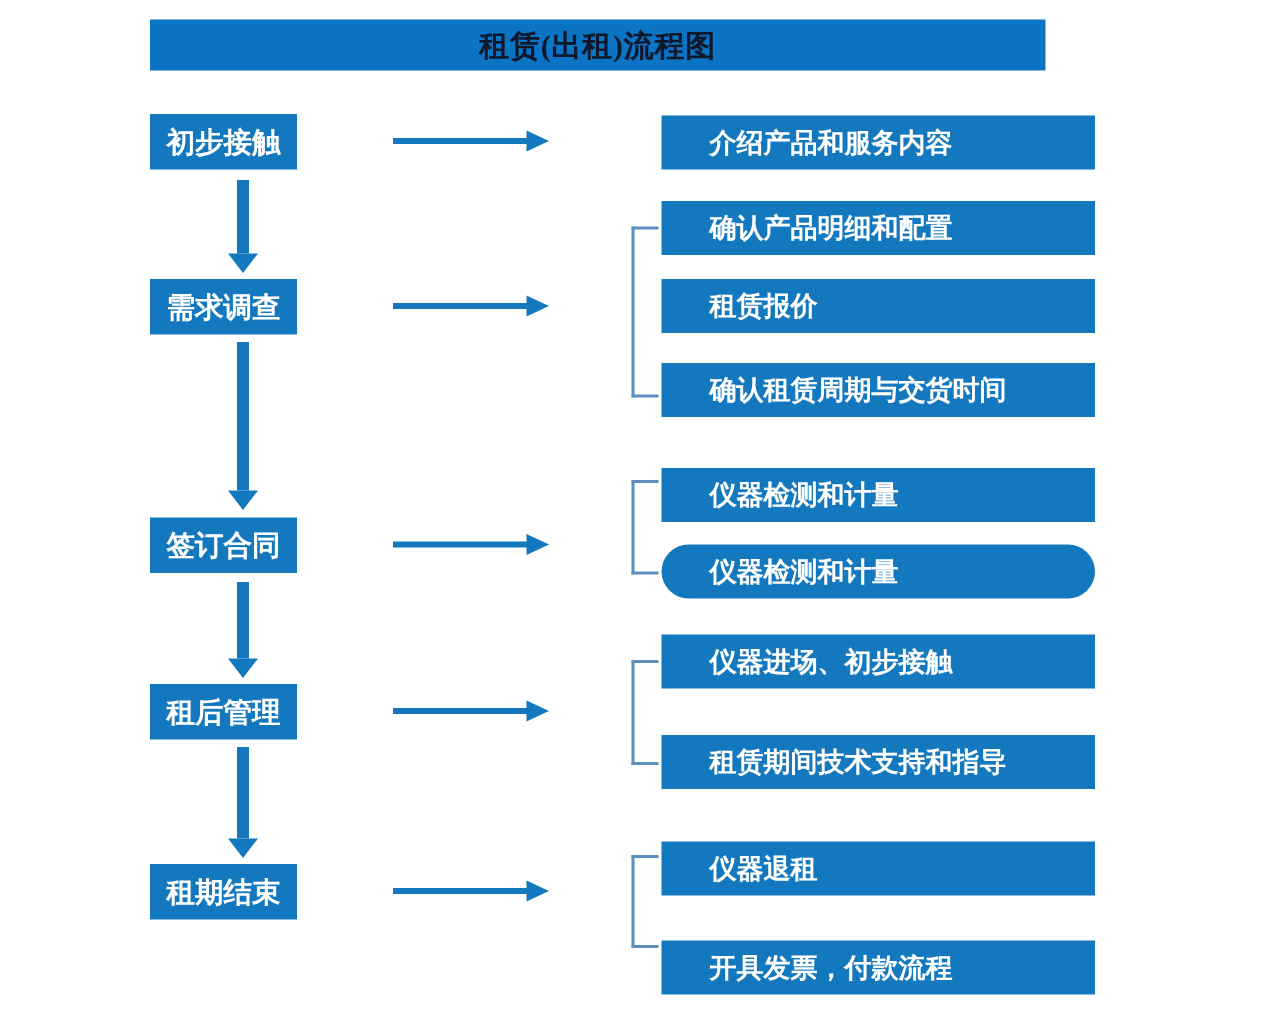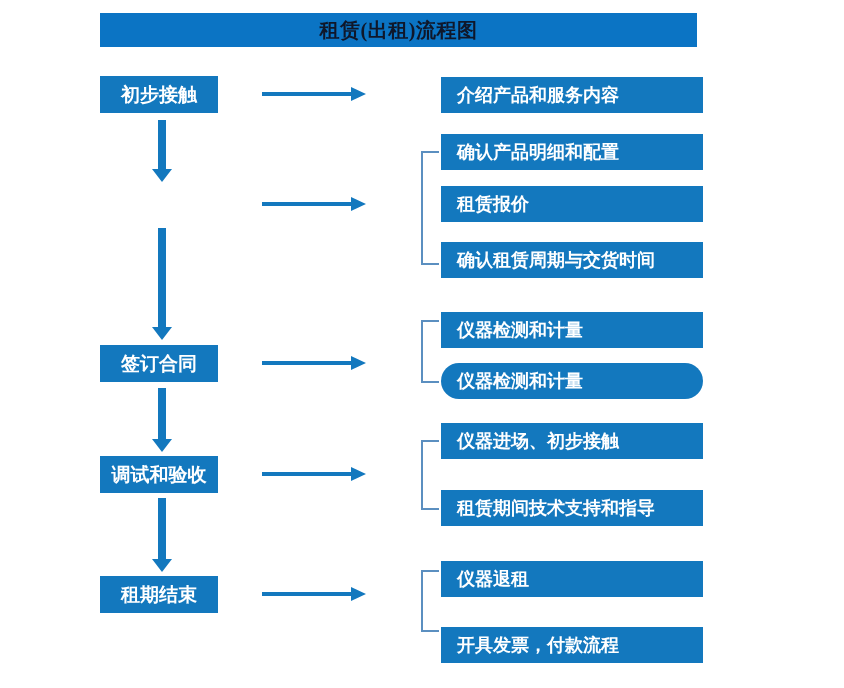--- a/index.html
+++ b/index.html
@@ -40,30 +40,30 @@
     color: #ffffff;
     display: flex;
     align-items: center;
     font-weight: bold;
     white-space: nowrap;
   }
   .node.stage {
     justify-content: center;
     font-size: 19px;
     left: 100px;
-    width: 118px;
+    width: 98px;
     height: 37px;
   }
   .node.detail {
     justify-content: flex-start;
-    padding-left: 16px;
+    padding-left: 32px;
     box-sizing: border-box;
     font-size: 18px;
     left: 441px;
-    width: 262px;
+    width: 289px;
     height: 36px;
   }
 
   
   .h-arrow {
     position: absolute;
     left: 262px;
     width: 104px;
     height: 14px;
   }
@@ -123,24 +123,25 @@
 </style>
 </head>
 <body>
 
 <div id="canvas">
 
   <div class="title-bar">租赁(出租)流程图</div>
 
   <div class="node stage" style="top:76px;">初步接触</div>
 
+  <div class="node stage" style="top:186px;">需求调查</div>
 
   <div class="node stage" style="top:345px;">签订合同</div>
 
-  <div class="node stage" style="top:456px;">调试和验收</div>
+  <div class="node stage" style="top:456px;">租后管理</div>
 
   <div class="node stage" style="top:576px;">租期结束</div>
 
   <div class="v-arrow" style="top:120px; height:62px;">
     <div class="shaft" style="height:49px;"></div>
     <div class="head"></div>
   </div>
 
   <div class="v-arrow" style="top:228px; height:112px;">
     <div class="shaft" style="height:99px;"></div>

